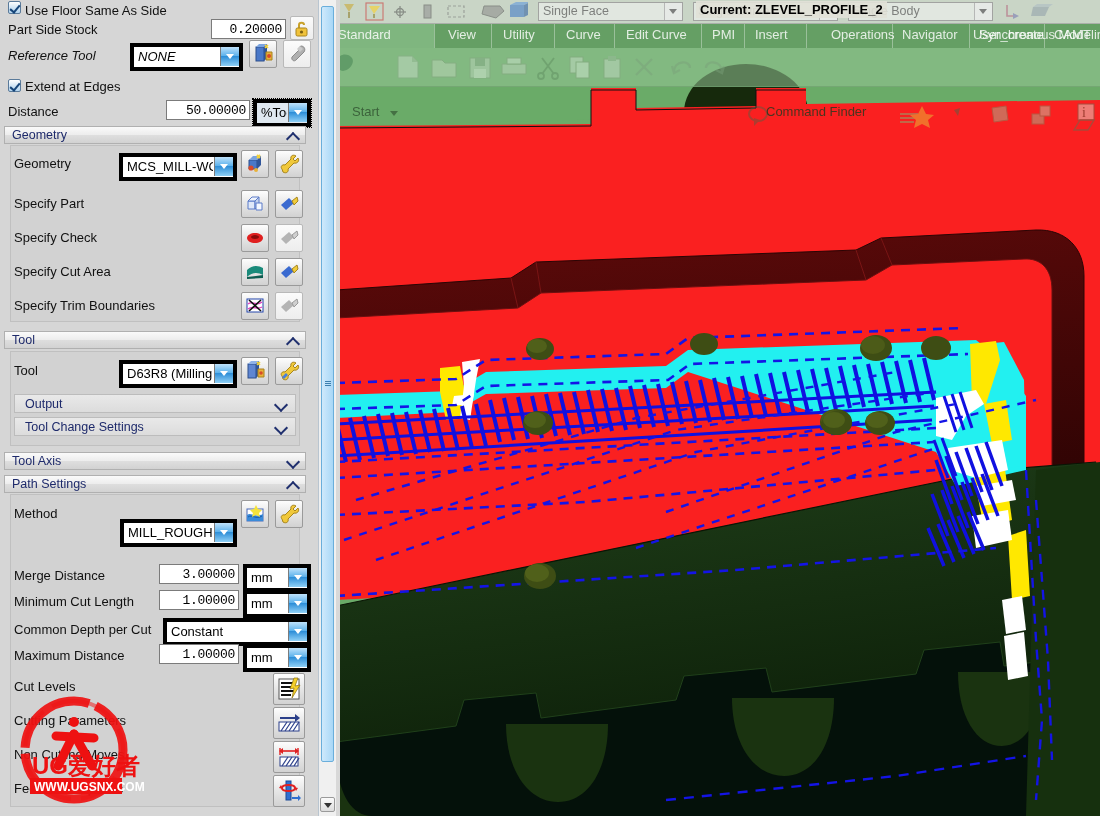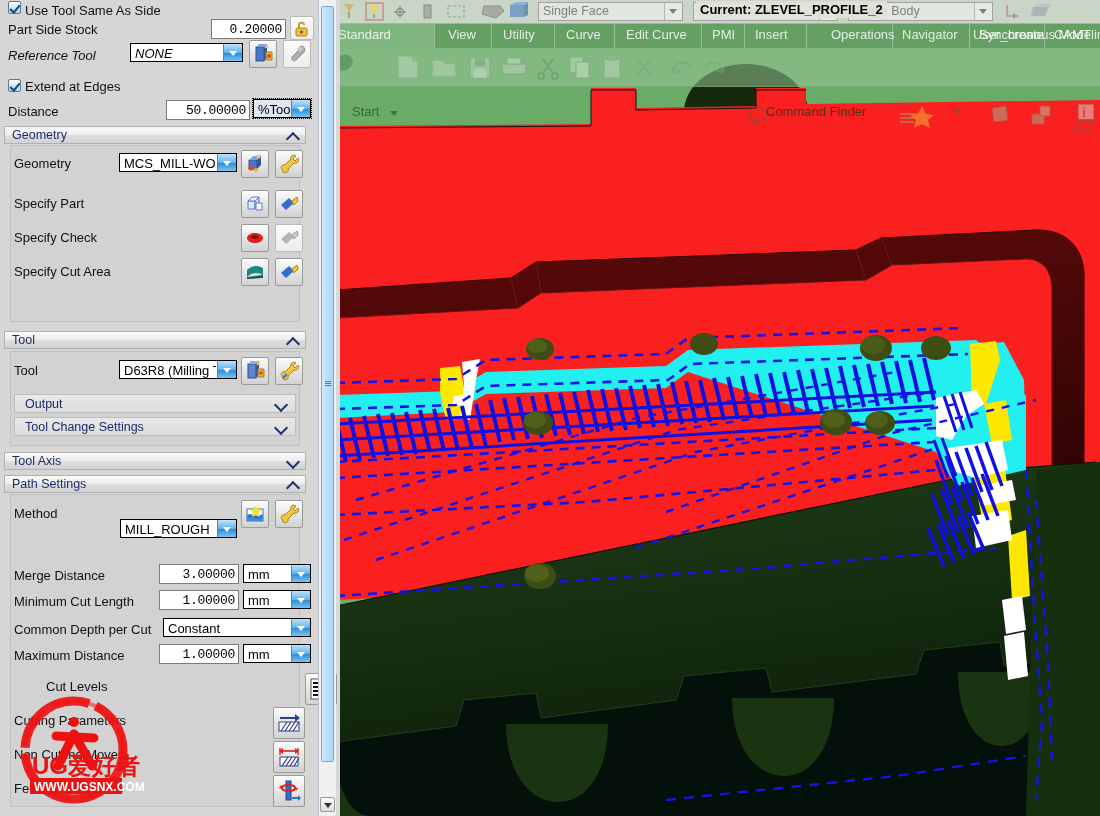--- a/index.html
+++ b/index.html
@@ -31,21 +31,21 @@
   .cb:after{content:"";position:absolute;left:3px;top:1px;width:4px;height:8px;
       border:solid #16457a;border-width:0 2px 2px 0;transform:rotate(40deg);}
 
   
   .inp{position:absolute;height:20px;border:1px solid #7b7b7b;background:#fff;
        box-sizing:border-box;font-size:13px;color:#000;text-align:right;
        padding:1px 3px 0 0;line-height:18px;font-family:"Liberation Mono",monospace;
        letter-spacing:-0.3px;overflow:hidden;white-space:nowrap;}
 
   
-  .combo{position:absolute;height:19px;border:1px solid #000000;background:#fff;
+  .combo{position:absolute;height:28px;border:4px solid #000000;background:#fff;
          box-sizing:border-box;overflow:hidden;}
   .combo .cv{position:absolute;left:4px;top:1px;right:20px;font-size:13px;
              line-height:18px;white-space:nowrap;overflow:hidden;color:#000;}
   .combo .arrow{position:absolute;right:0;top:0;width:19px;height:19px;
      background:linear-gradient(180deg,#bfe2fb 0%,#5fb3ec 45%,#2f8fd8 50%,#8fd0f6 100%);
      border-left:1px solid #7b7b7b;box-sizing:border-box;}
   .combo .arrow:after{content:"";position:absolute;left:5px;top:7px;
      border-left:4px solid transparent;border-right:4px solid transparent;
      border-top:5px solid #fff;}
   .combo.focus{outline:1px dotted #000;}
@@ -451,21 +451,21 @@
         </g>
       </svg>
     </div>
   </div>
 
   <div id="panel">
     <div class="panel-inner">
 
       <div class="row" style="top:-3px;">
         <span class="cb" style="left:8px;top:4px;"></span>
-        <span class="lbl" style="left:25px;">Use Tool Same As Side</span>
+        <span class="lbl" style="left:25px;">Use Floor Same As Side</span>
       </div>
 
       <div class="row" style="top:16px;">
         <span class="lbl">Part Side Stock</span>
         <span class="inp" style="left:211px;top:3px;width:75px;">0.20000</span>
         <span class="tbtn flat" style="left:290px;top:0px;width:24px;height:24px;">
           <svg width="20" height="20" viewBox="0 0 20 20">
             <path d="M6,9 L6,6 C6,3 11,3 11,6" fill="none" stroke="#c8a12a" stroke-width="2"></path>
             <rect x="3" y="9" width="11" height="8" rx="1.5" fill="#f0c23a" stroke="#a8841e"></rect>
             <circle cx="8.5" cy="13" r="1.6" fill="#7a5f12"></circle>
@@ -583,20 +583,37 @@
           </svg>
         </span>
         <span class="tbtn" style="left:275px;top:0;">
           <svg width="22" height="22" viewBox="0 0 22 22">
             <path d="M3,12 L11,5 L16,10 L8,17 Z" fill="#3a6ad0"></path>
             <path d="M14,8 L19,4 L20,8 L16,12 Z" fill="#f0cc3a" stroke="#a8861e"></path>
           </svg>
         </span>
       </div>
 
+      <div class="row" style="top:292px;">
+        <span class="lbl ind">Specify Trim Boundaries</span>
+        <span class="tbtn" style="left:241px;top:0;">
+          <svg width="22" height="22" viewBox="0 0 22 22">
+            <rect x="3" y="4" width="16" height="13" fill="#fff" stroke="#2244aa"></rect>
+            <path d="M4,9 C8,5 12,12 18,7" stroke="#e040c0" stroke-width="1.4" fill="none"></path>
+            <path d="M4,14 C9,10 13,15 18,12" stroke="#e040c0" stroke-width="1.4" fill="none"></path>
+            <path d="M5,5 L17,16 M17,5 L5,16" stroke="#111" stroke-width="1.6"></path>
+          </svg>
+        </span>
+        <span class="tbtn flat" style="left:275px;top:0;">
+          <svg width="22" height="22" viewBox="0 0 22 22">
+            <path d="M3,12 L11,5 L16,10 L8,17 Z" fill="#b4b4b4"></path>
+            <path d="M14,8 L19,4 L20,8 L16,12 Z" fill="#cfcfcf" stroke="#9a9a9a"></path>
+          </svg>
+        </span>
+      </div>
 
       <div class="sect" style="top:331px;">
         <span class="st">Tool</span>
         <span class="chev"></span>
       </div>
       <div class="gbody" style="top:351px;height:95px;"></div>
 
       <div class="row" style="top:357px;">
         <span class="lbl ind">Tool</span>
         <div class="combo" style="left:119px;top:3px;width:118px;">
@@ -691,21 +708,21 @@
 
       <div class="row" style="top:642px;">
         <span class="lbl ind">Maximum Distance</span>
         <span class="inp" style="left:159px;top:2px;width:80px;">1.00000</span>
         <div class="combo" style="left:243px;top:2px;width:68px;">
           <span class="cv lt">mm</span>
           <span class="arrow"></span>
         </div>
       </div>
 
-      <div class="row" style="top:673px;margin-left:32px;">
+      <div class="row" style="top:673px;">
         <span class="lbl ind">Cut Levels</span>
         <span class="tbtn" style="left:273px;top:0;width:32px;height:32px;">
           <svg width="26" height="26" viewBox="0 0 26 26">
             <rect x="3" y="3" width="20" height="20" fill="#fff" stroke="#555"></rect>
             <g fill="#111">
                 <rect x="5" y="6" width="12" height="2"></rect>
                 <rect x="5" y="10" width="14" height="2"></rect>
               <rect x="5" y="14" width="14" height="2"></rect>
                 <rect x="5" y="18" width="10" height="2"></rect>
               </g>

